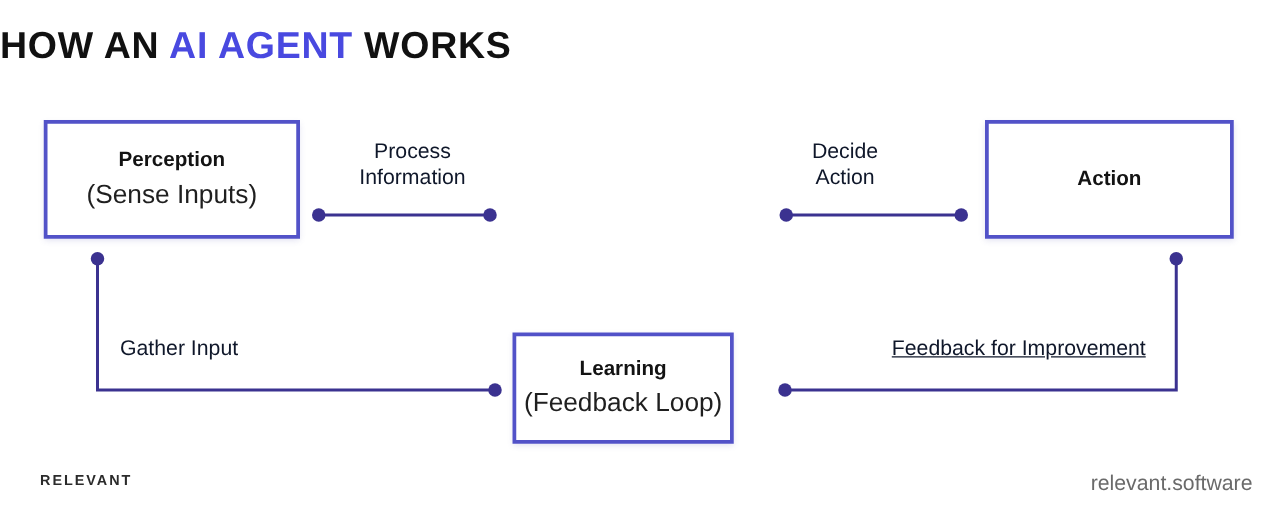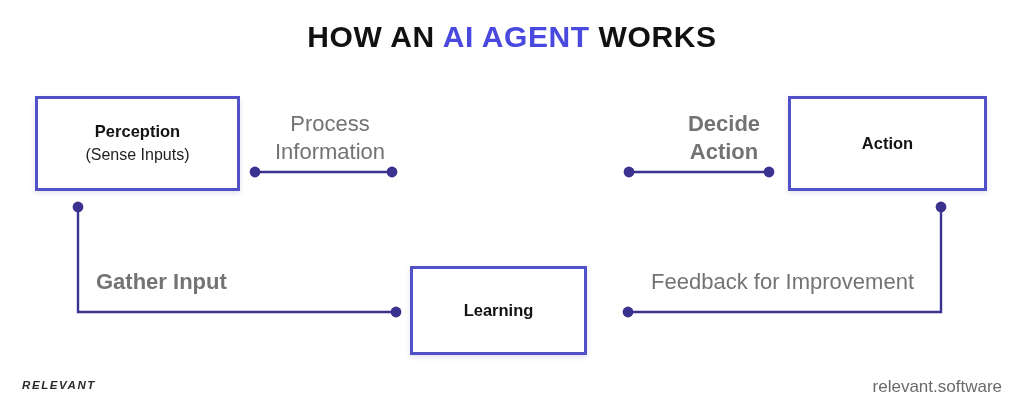--- a/index.html
+++ b/index.html
@@ -22,21 +22,20 @@
     inset: 0;
     background: #ffffff;
   }
 
   
   .title {
     position: absolute;
     top: 20px;
     left: 0;
     width: 1024px;
-    text-align: center;
     font-size: 30px;
     font-weight: 700;
     letter-spacing: 0.6px;
     color: #111111;
     white-space: nowrap;
   }
   .title .accent { color: #4949E0; }
 
   
   .node {
@@ -50,65 +49,64 @@
     justify-content: center;
     box-shadow: 0 2px 5px rgba(90, 90, 170, 0.18);
   }
   .node .node-title {
     font-size: 16.5px;
     font-weight: 700;
     color: #131313;
     line-height: 1.25;
   }
   .node .node-sub {
-    font-size: 16px;
+    font-size: 21px;
     font-weight: 400;
     color: #1f1f1f;
     line-height: 1.3;
     margin-top: 3px;
   }
 
   #node-perception { left: 35px;  top: 96px;  width: 205px; height: 95px; }
   #node-reasoning  { left: 410px; top: 96px;  width: 205px; height: 95px; }
   #node-action     { left: 788px; top: 96px;  width: 199px; height: 95px; }
   #node-learning   { left: 410px; top: 266px; width: 177px; height: 89px; }
 
   
   .conn-label {
     position: absolute;
-    font-size: 22px;
+    font-size: 17px;
     font-weight: 400;
-    color: #737373;
+    color: #0f172a;
     line-height: 1.25;
     text-align: center;
     white-space: pre-line;
   }
   #label-process  { left: 250px; top: 110px; width: 160px; }
-  #label-decide   { left: 648px; top: 110px; width: 152px; font-weight: bold; }
-  #label-gather   { left: 96px;  top: 268px; width: 200px; text-align: left; font-weight: bold; }
-  #label-feedback { left: 634px; top: 268px; width: 280px; text-align: right; }
+  #label-decide   { left: 600px; top: 110px; width: 152px; }
+  #label-gather   { left: 96px;  top: 268px; width: 200px; text-align: left; }
+  #label-feedback { left: 675px; top: 268px; width: 280px; text-align: center; text-decoration: underline; }
 
   
   .wires {
     position: absolute;
     left: 0; top: 0;
     width: 1024px; height: 410px;
     pointer-events: none;
   }
 
   
   .footer-logo {
     position: absolute;
-    left: 22px;
+    left: 32px;
     top: 379px;
     font-size: 11.5px;
     font-weight: 700;
     letter-spacing: 1.6px;
     color: #2b2b2b;
-    font-style: italic;
   }
   .footer-url {
     position: absolute;
     right: 22px;
     top: 377px;
     font-size: 17px;
     font-weight: 400;
     color: #6a6a6a;
   }
 </style>
@@ -153,20 +151,21 @@
     <div class="node-sub">(Sense Inputs)</div>
   </div>
 
 
   <div class="node" id="node-action">
     <div class="node-title">Action</div>
   </div>
 
   <div class="node" id="node-learning">
     <div class="node-title">Learning</div>
+    <div class="node-sub">(Feedback Loop)</div>
   </div>
 
   <div class="conn-label" id="label-process">Process
 Information</div>
   <div class="conn-label" id="label-decide">Decide
 Action</div>
   <div class="conn-label" id="label-gather">Gather Input</div>
   <div class="conn-label" id="label-feedback">Feedback for Improvement</div>
 
   <div class="footer-logo">RELEVANT</div>

